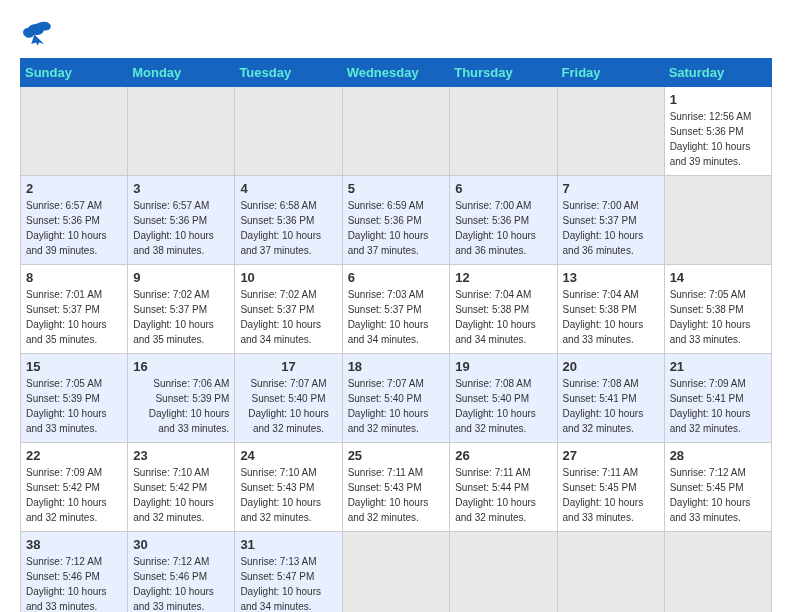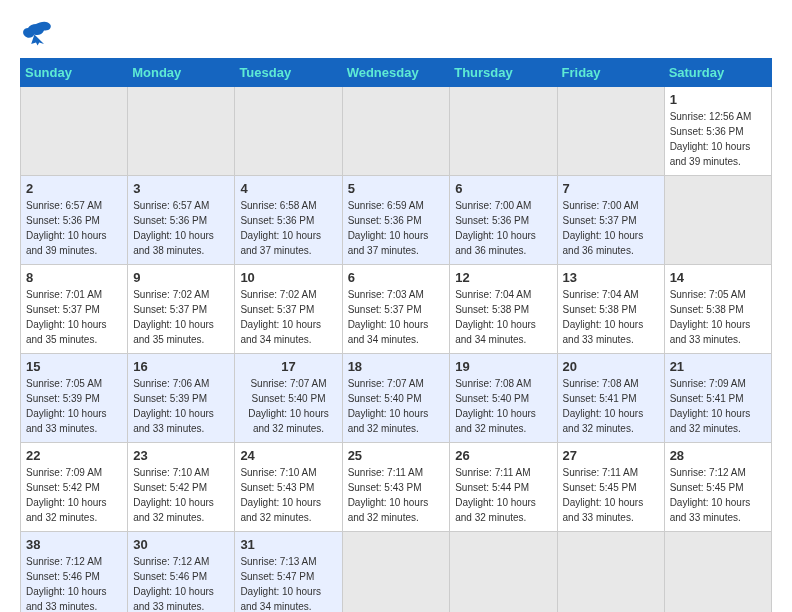--- a/index.html
+++ b/index.html
@@ -235,21 +235,21 @@
       <tr>
         <td style="background: rgb(232, 239, 255);">
           <span class="day-number">15</span>
           <div class="day-info" style="white-space: pre-line;">Sunrise: 7:05 AM
 Sunset: 5:39 PM
 Daylight: 10 hours
 and 33 minutes.</div>
         </td>
         <td style="background: rgb(232, 239, 255);">
           <span class="day-number">16</span>
-          <div class="day-info" style="white-space: pre-line;">Sunrise: 7:06 AM
+          <div class="day-info" style="white-space: pre-line; text-align: right;">Sunrise: 7:06 AM
 Sunset: 5:39 PM
 Daylight: 10 hours
 and 33 minutes.</div>
         </td>
         <td style="background: rgb(232, 239, 255); text-align: center;">
           <span class="day-number">17</span>
           <div class="day-info" style="white-space: pre-line;">Sunrise: 7:07 AM
 Sunset: 5:40 PM
 Daylight: 10 hours
 and 32 minutes.</div>

